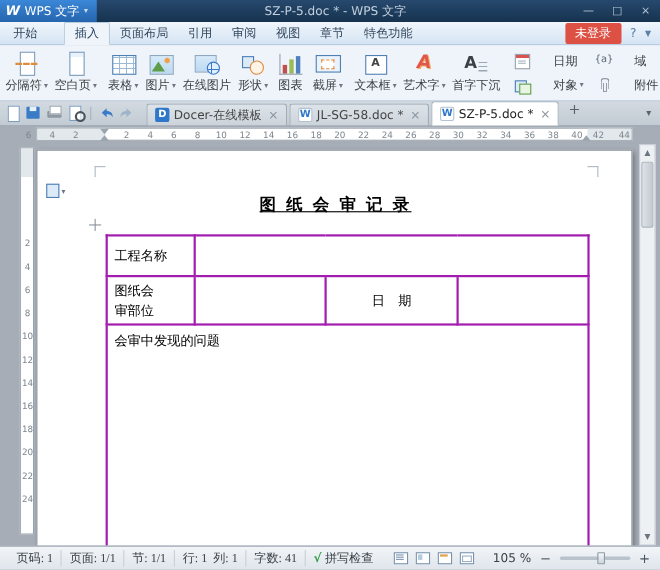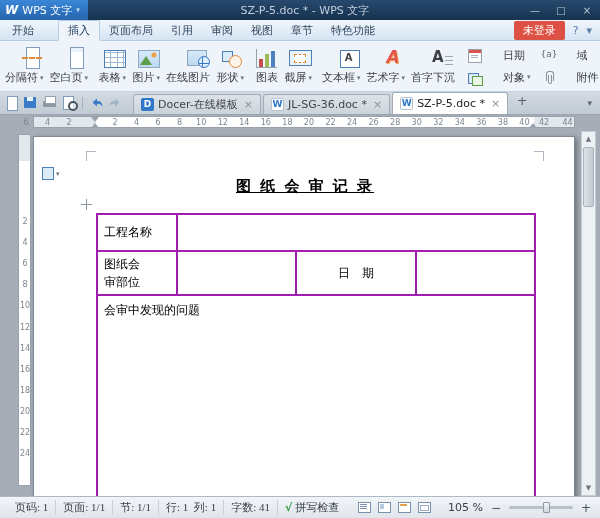--- a/index.html
+++ b/index.html
@@ -21,21 +21,21 @@
 .rtab{padding:0 9px;display:flex;align-items:center;color:#33475c;}
 .rtab.active{background:#eef4fa;border:1px solid #b7cce0;border-bottom:1px solid #eef4fa;margin-bottom:-1px;border-radius:2px 2px 0 0;color:#1b3a5c;margin-left:15px;}
 .login-btn{align-self:center;margin-left:auto;background:#dd5145;color:#fff;border-radius:2px;padding:2px 9px;margin-right:8px;}
 .rt-ico{align-self:center;color:#5b7fa6;margin-right:8px;font-size:11px;}
 
 
 .ribbon{position:absolute;top:41px;left:0;right:0;height:51px;background:#eef4fa;border-bottom:1px solid #c3d2e1;display:flex;align-items:stretch;padding:2px 1px;overflow:hidden;}
 .rgroup{display:flex;align-items:stretch;padding:0 1px;}
 .rgroup.small{display:grid;grid-template-columns:auto auto;grid-auto-rows:22px;align-content:center;column-gap:10px;padding:0 6px;}
 .rsep{width:1px;background:#cdd9e5;margin:3px 1px;}
-.bbtn{min-width:34px;display:flex;flex-direction:column;align-items:flex-end;justify-content:center;gap:1px;padding:1px 3px;border-radius:2px;}
+.bbtn{min-width:34px;display:flex;flex-direction:column;align-items:center;justify-content:center;gap:1px;padding:1px 3px;border-radius:2px;}
 .bicon{width:24px;height:22px;position:relative;display:block;}
 .lbl{display:flex;align-items:center;gap:2px;font-size:11px;color:#3b3f44;white-space:nowrap;}
 .caret{font-size:7px;color:#6b7682;}
 .sbtn{display:flex;align-items:center;gap:21px;font-size:11px;color:#3b3f44;white-space:nowrap;}
 .sic{width:15px;height:13px;position:relative;display:inline-block;}
 
 .bicon::before,.bicon::after,.sic::before,.sic::after,.qic::before,.qic::after,.vicon::before,.vicon::after{content:"";position:absolute;}
 .ic-break::before{left:6px;top:0;width:12px;height:20px;background:#fff;border:1px solid #7d9cbe;}
 .ic-break::after{left:2px;top:10px;width:20px;height:0;border-top:2px dashed #e08a3c;}
 .ic-blank::before{left:6px;top:0;width:12px;height:20px;background:linear-gradient(#e8f2fb 0 4px,#fff 4px);border:1px solid #7d9cbe;}
@@ -315,21 +315,21 @@
           </svg></span>
     </div>
     <div class="dtabs">
         <div class="dtab">
           <span class="tic tic-docer">D</span>
           <span class="dlbl">Docer-在线模板</span>
           <span class="dclose">×</span>
         </div>
         <div class="dtab">
           <span class="tic tic-wps">W</span>
-          <span class="dlbl">JL-SG-36.doc *</span>
+          <span class="dlbl">JL-SG-58.doc *</span>
           <span class="dclose">×</span>
         </div>
         <div class="dtab active">
           <span class="tic tic-wps">W</span>
           <span class="dlbl">SZ-P-5.doc *</span>
           <span class="dclose">×</span>
         </div>
       </div>
     <span class="newtab-btn">+</span>
     <span class="dbar-right">▾</span>

